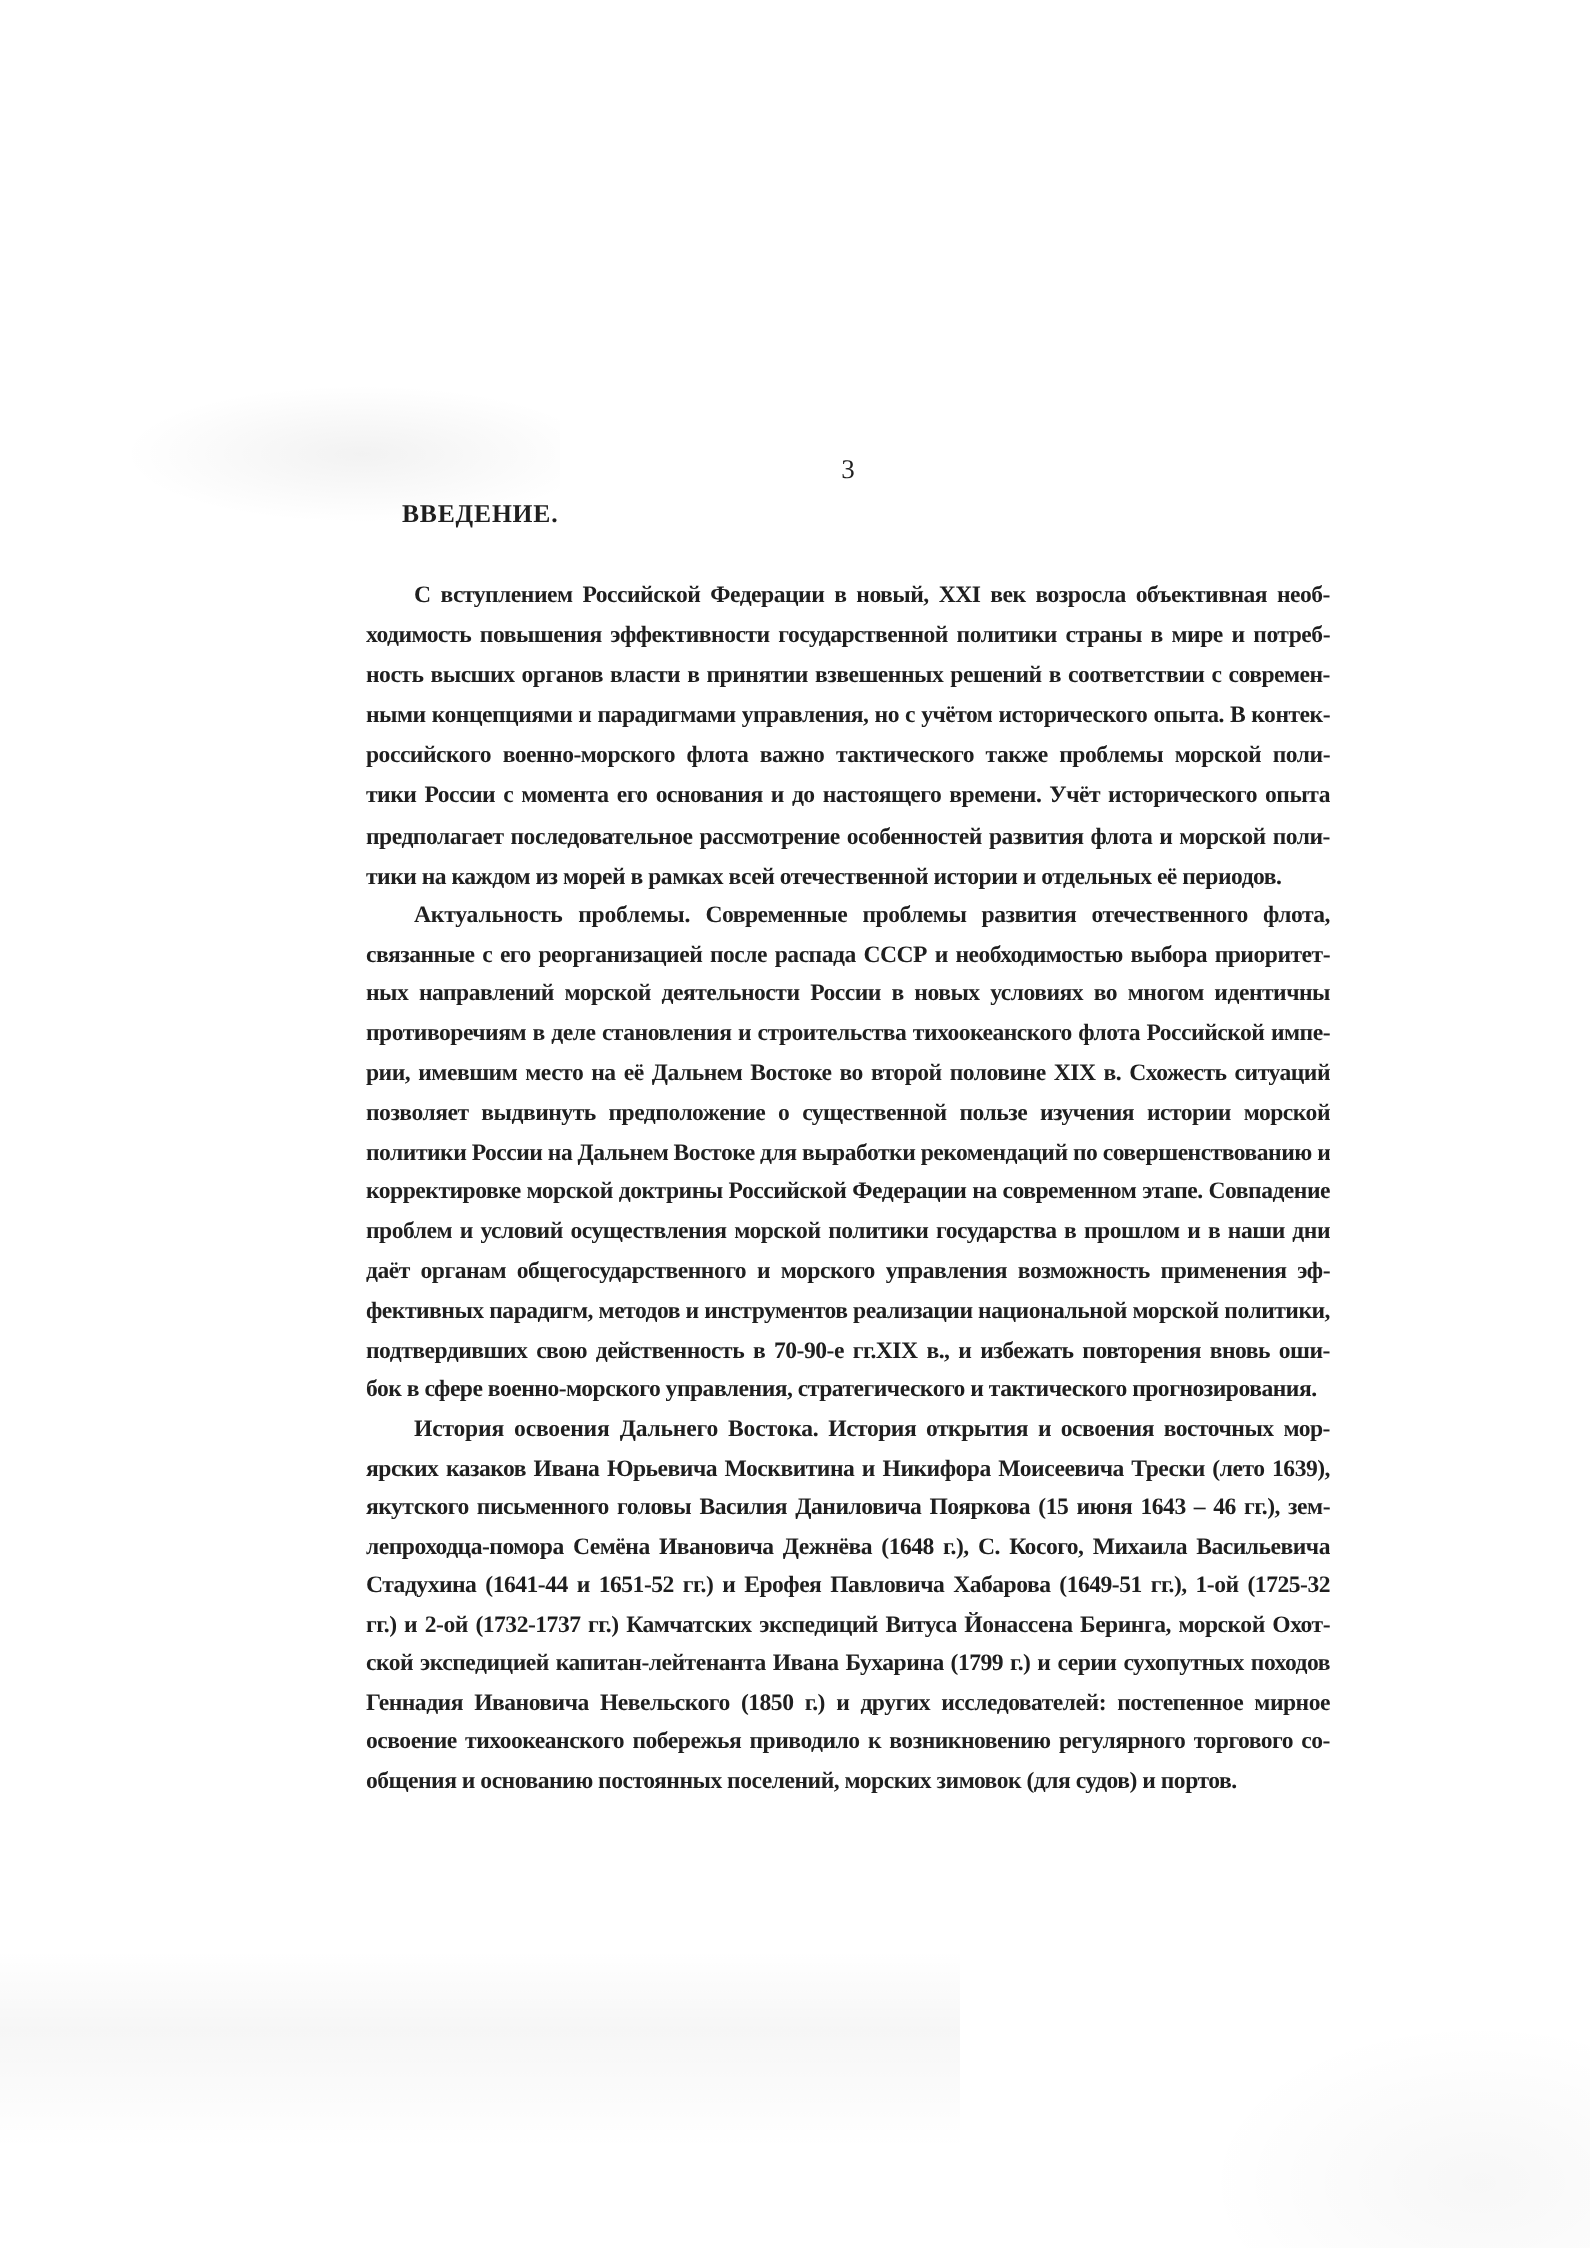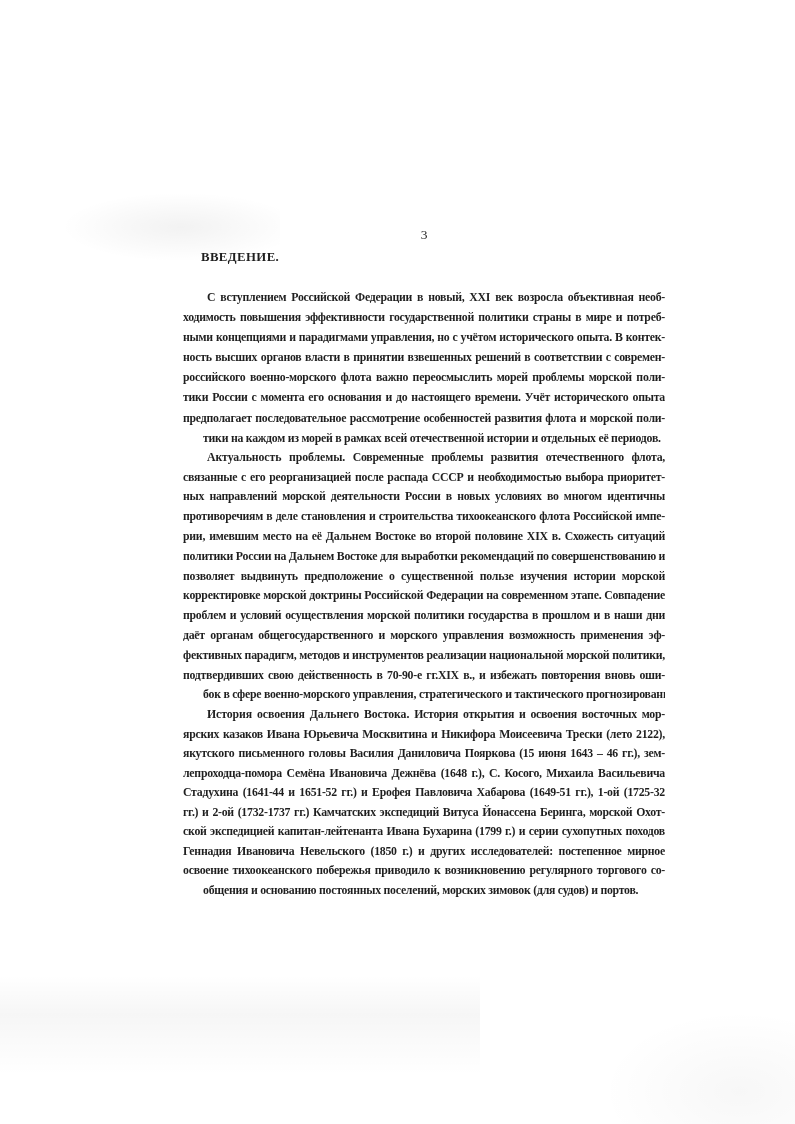--- a/index.html
+++ b/index.html
@@ -60,64 +60,64 @@
   .paragraph:nth-child(3) { --lh: 19.5px; }
   .line {
     height: var(--lh);
     line-height: var(--lh);
     white-space: nowrap;
     overflow: hidden;
     text-align: justify;
     text-align-last: justify;
   }
   .line.first { text-indent: 24px; }
-  .line.last  { text-align-last: left; margin-left: 20px; }
+  .line.last  { text-align-last: left; }
   .line b { letter-spacing: -0.1px; }
 </style>
 </head>
 <body>
 
 <div class="sheet" style="color: rgb(31, 31, 31); background: rgb(255, 255, 255);">
   <div class="smudge smudge-top-left"></div>
   <div class="smudge smudge-bottom-band"></div>
   <div class="smudge smudge-bottom-right"></div>
 
   <div class="page-number">3</div>
 
   <div class="section-heading">ВВЕДЕНИЕ.</div>
 
   <div class="text-block">
       <div class="paragraph">
         <div class="line first">С вступлением Российской Федерации в новый, XXI век возросла объективная необ-</div>
         <div class="line">ходимость повышения эффективности государственной политики страны в мире и потреб-</div>
+        <div class="line">ность высших органов власти в принятии взвешенных решений в соответствии с современ-</div>
         <div class="line">ными концепциями и парадигмами управления, но с учётом исторического опыта. В контек-</div>
-        <div class="line">ность высших органов власти в принятии взвешенных решений в соответствии с современ-</div>
-        <div class="line">российского военно-морского флота важно переосмыслить морей проблемы морской поли-</div>
+        <div class="line">российского военно-морского флота важно тактического также проблемы морской поли-</div>
         <div class="line">тики России с момента его основания и до настоящего времени. Учёт исторического опыта</div>
         <div class="line">предполагает последовательное рассмотрение особенностей развития флота и морской поли-</div>
         <div class="line last">тики на каждом из морей в рамках всей отечественной истории и отдельных её периодов.</div>
       </div>
       <div class="paragraph">
         <div class="line first"><b>Актуальность проблемы.</b> Современные проблемы развития отечественного флота,</div>
         <div class="line">связанные с его реорганизацией после распада СССР и необходимостью выбора приоритет-</div>
         <div class="line">ных направлений морской деятельности России в новых условиях во многом идентичны</div>
         <div class="line">противоречиям в деле становления и строительства тихоокеанского флота Российской импе-</div>
         <div class="line">рии, имевшим место на её Дальнем Востоке во второй половине XIX в. Схожесть ситуаций</div>
+        <div class="line">позволяет выдвинуть предположение о существенной пользе изучения истории морской</div>
         <div class="line">политики России на Дальнем Востоке для выработки рекомендаций по совершенствованию и</div>
-        <div class="line">позволяет выдвинуть предположение о существенной пользе изучения истории морской</div>
         <div class="line">корректировке морской доктрины Российской Федерации на современном этапе. Совпадение</div>
         <div class="line">проблем и условий осуществления морской политики государства в прошлом и в наши дни</div>
         <div class="line">даёт органам общегосударственного и морского управления возможность применения эф-</div>
         <div class="line">фективных парадигм, методов и инструментов реализации национальной морской политики,</div>
         <div class="line">подтвердивших свою действенность в 70-90-е гг.XIX в., и избежать повторения вновь оши-</div>
         <div class="line last">бок в сфере военно-морского управления, стратегического и тактического прогнозирования.</div>
       </div>
       <div class="paragraph">
         <div class="line first"><b>История освоения Дальнего Востока.</b> История открытия и освоения восточных мор-</div>
-        <div class="line">ярских казаков Ивана Юрьевича Москвитина и Никифора Моисеевича Трески (лето 2122),</div>
+        <div class="line">ярских казаков Ивана Юрьевича Москвитина и Никифора Моисеевича Трески (лето 1639),</div>
         <div class="line">якутского письменного головы Василия Даниловича Пояркова (15 июня 1643 – 46 гг.), зем-</div>
         <div class="line">лепроходца-помора Семёна Ивановича Дежнёва (1648 г.), С. Косого, Михаила Васильевича</div>
         <div class="line">Стадухина (1641-44 и 1651-52 гг.) и Ерофея Павловича Хабарова (1649-51 гг.), 1-ой (1725-32</div>
         <div class="line">гг.) и 2-ой (1732-1737 гг.) Камчатских экспедиций Витуса Йонассена Беринга, морской Охот-</div>
         <div class="line">ской экспедицией капитан-лейтенанта Ивана Бухарина (1799 г.) и серии сухопутных походов</div>
         <div class="line">Геннадия Ивановича Невельского (1850 г.) и других исследователей: постепенное мирное</div>
         <div class="line">освоение тихоокеанского побережья приводило к возникновению регулярного торгового со-</div>
         <div class="line last">общения и основанию постоянных поселений, морских зимовок (для судов) и портов.</div>
       </div>
     </div>

